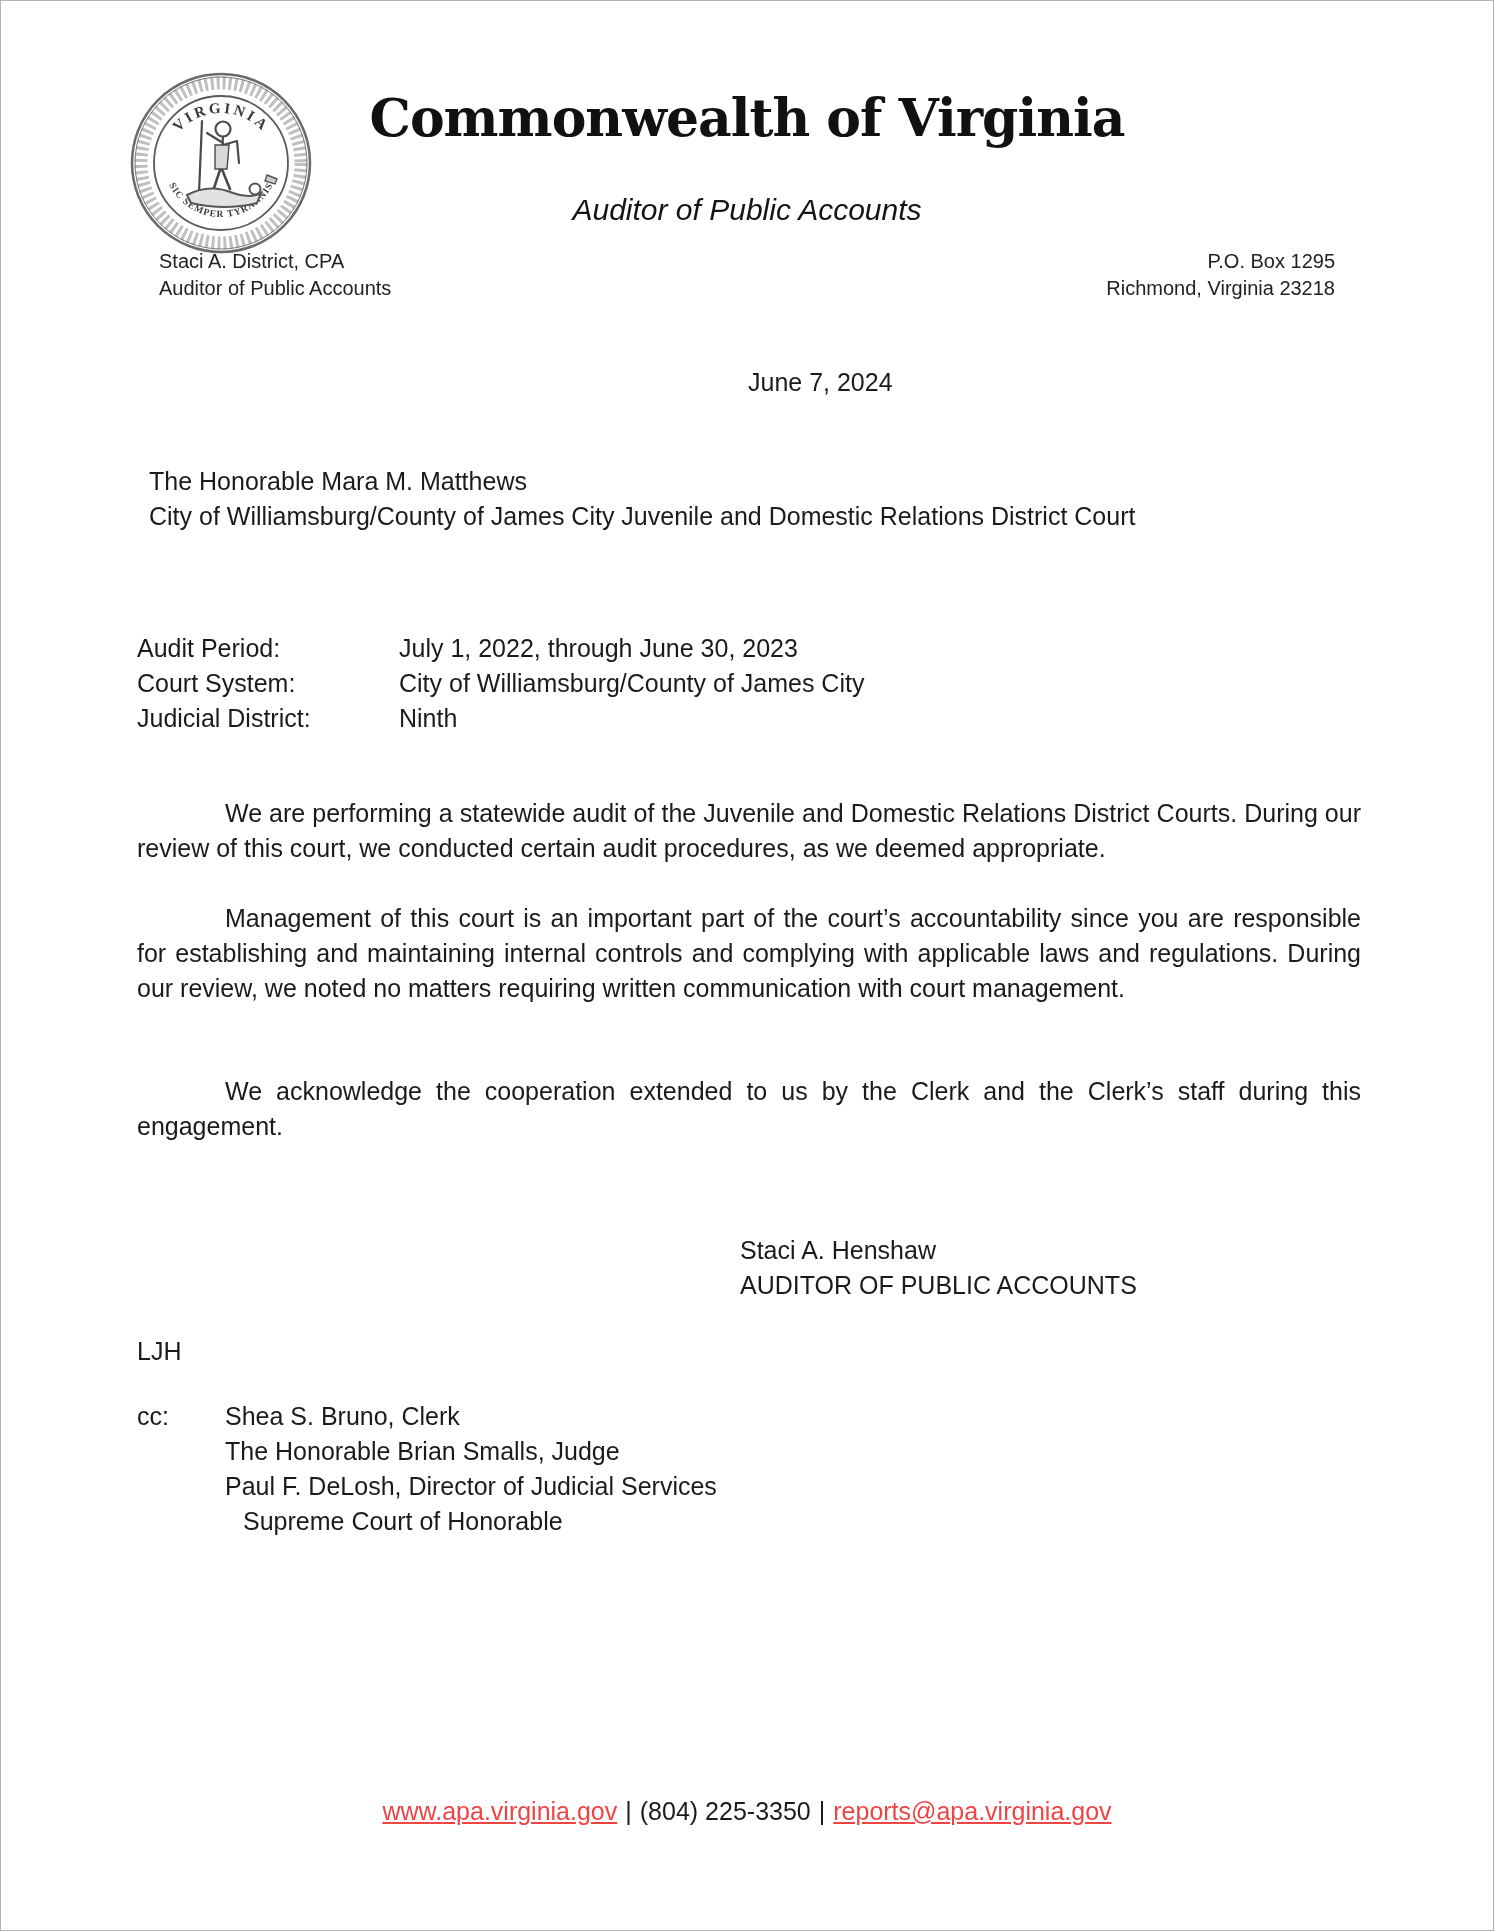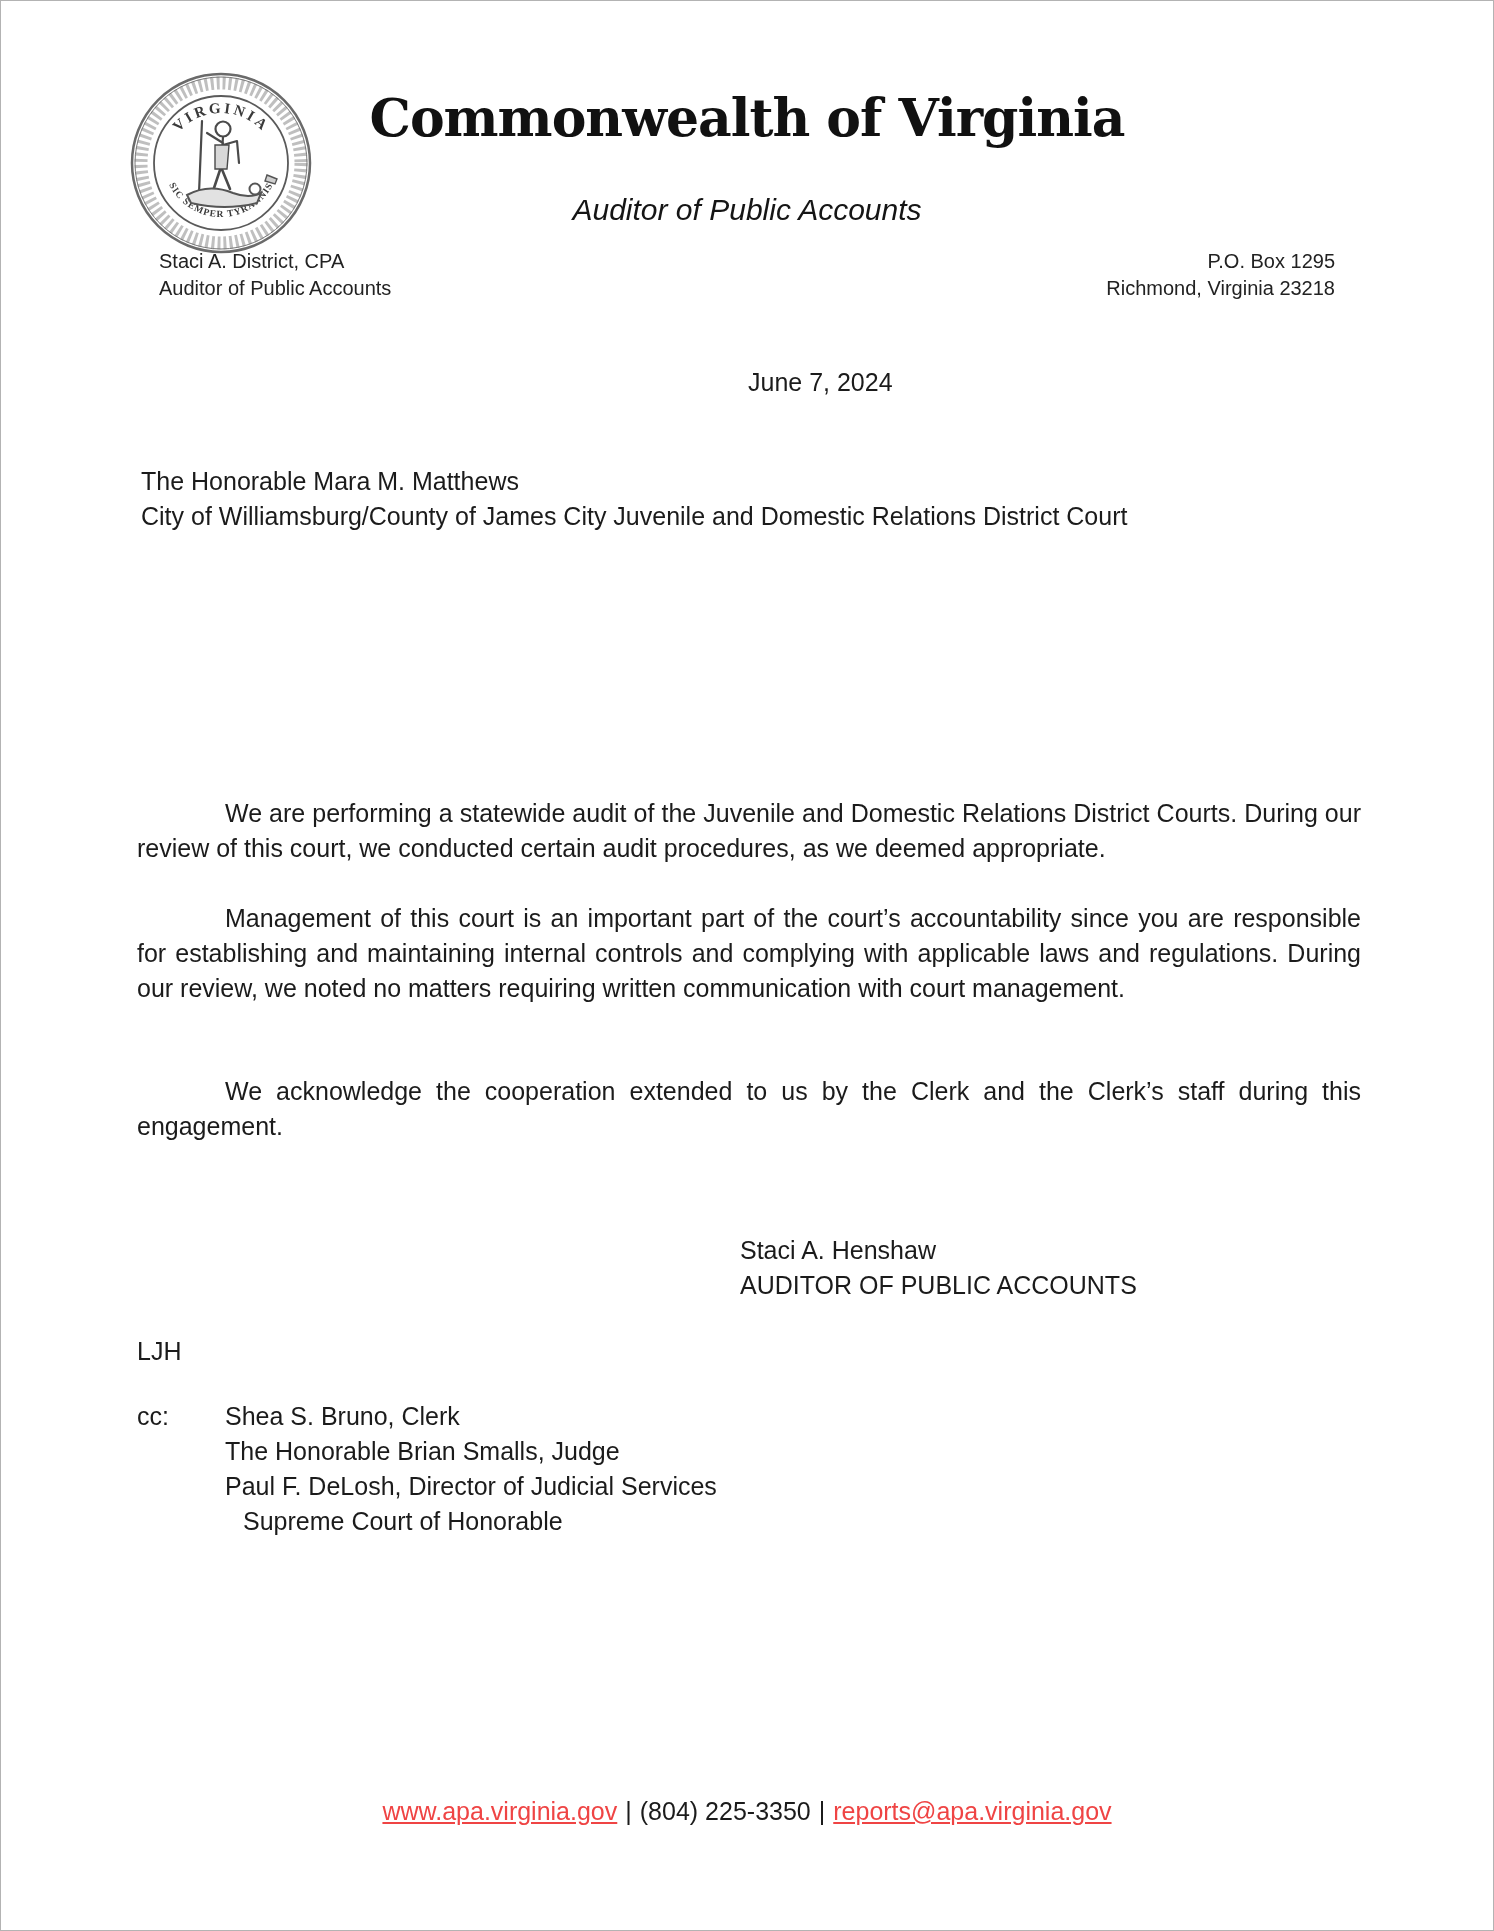--- a/index.html
+++ b/index.html
@@ -44,21 +44,21 @@
     text-align: right;
     font-size: 20px; line-height: 27px;
     color: #222;
   }
 
   
   .bodytext { font-size: 25px; line-height: 35px; color: #1b1b1b; }
 
   .date { left: 747px; top: 364px; }
 
-  .recipient { left: 140px; top: 463px; }
+  .recipient { left: 148px; top: 463px; }
 
   .audit-info { left: 136px; top: 630px; }
   .audit-row { display: flex; }
   .audit-label { width: 262px; flex: 0 0 262px; }
   .audit-value { white-space: nowrap; }
 
   .para {
     left: 136px; width: 1224px;
     text-align: justify;
     text-indent: 88px;
@@ -141,20 +141,34 @@
     <div>Richmond, Virginia 23218</div>
   </div>
 
   <div class="abs bodytext date">June 7, 2024</div>
 
   <div class="abs bodytext recipient">
     <div>The Honorable Mara M. Matthews</div>
     <div>City of Williamsburg/County of James City Juvenile and Domestic Relations District Court</div>
   </div>
 
+  <div class="abs bodytext audit-info">
+    <div class="audit-row">
+      <div class="audit-label">Audit Period:</div>
+      <div class="audit-value">July 1, 2022, through June 30, 2023</div>
+    </div>
+    <div class="audit-row">
+      <div class="audit-label">Court System:</div>
+      <div class="audit-value">City of Williamsburg/County of James City</div>
+    </div>
+    <div class="audit-row">
+      <div class="audit-label">Judicial District:</div>
+      <div class="audit-value">Ninth</div>
+    </div>
+  </div>
 
   <div class="abs bodytext para p1">We are performing a statewide audit of the Juvenile and Domestic Relations District Courts. During our review of this court, we conducted certain audit procedures, as we deemed appropriate.</div>
   <div class="abs bodytext para p2">Management of this court is an important part of the court’s accountability since you are responsible for establishing and maintaining internal controls and complying with applicable laws and regulations.  During our review, we noted no matters requiring written communication with court management.</div>
   <div class="abs bodytext para p3">We acknowledge the cooperation extended to us by the Clerk and the Clerk’s staff during this engagement.</div>
 
   <div class="abs bodytext signature">
     <div>Staci A. Henshaw</div>
     <div>AUDITOR OF PUBLIC ACCOUNTS</div>
   </div>
 

